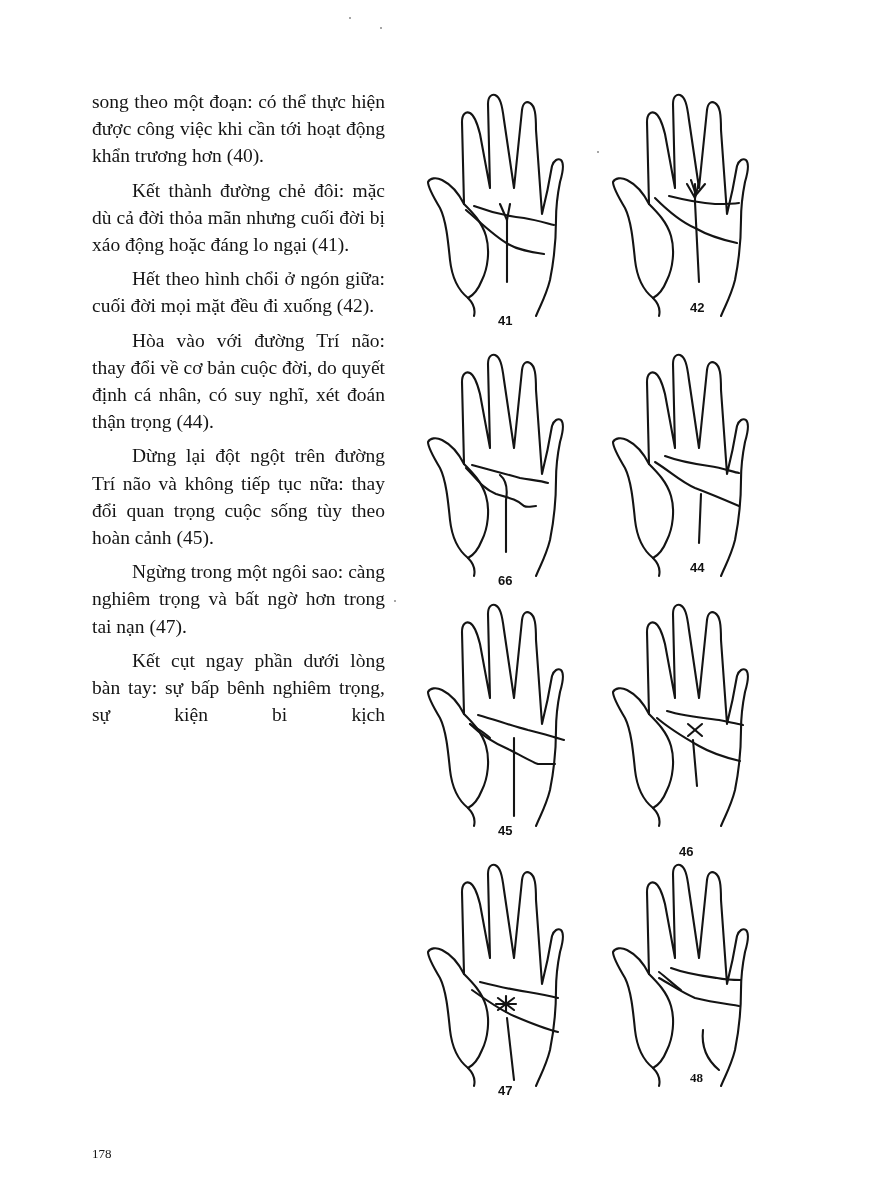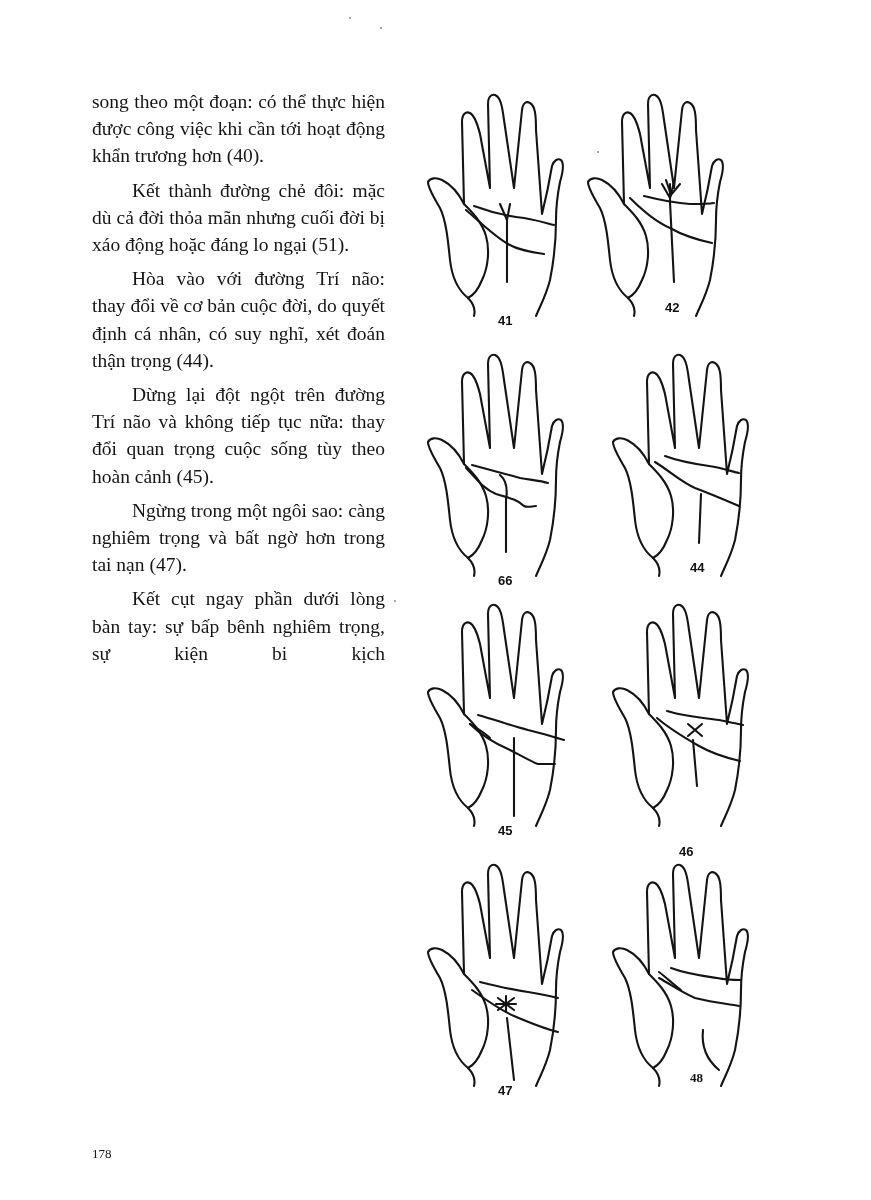--- a/index.html
+++ b/index.html
@@ -20,21 +20,22 @@
                font-weight: bold; font-size: 13px; color: #111; }
   .speck { position: absolute; width: 2px; height: 2px; background: #888; border-radius: 1px; }
 </style>
 </head>
 <body>
 
 <div class="page">
 
   <div class="text-col">
     <p class="para">song theo một đoạn: có thể thực hiện được công việc khi cần tới hoạt động khẩn trương hơn (40).</p>
-    <p class="para indent">Kết thành đường chẻ đôi: mặc dù cả đời thỏa mãn nhưng cuối đời bị xáo động hoặc đáng lo ngại (51).</p>
+    <p class="para indent">Kết thành đường chẻ đôi: mặc dù cả đời thỏa mãn nhưng cuối đời bị xáo động hoặc đáng lo ngại (41).</p>
+    <p class="para indent">Hết theo hình chổi ở ngón giữa: cuối đời mọi mặt đều đi xuống (42).</p>
     <p class="para indent">Hòa vào với đường Trí não: thay đổi về cơ bản cuộc đời, do quyết định cá nhân, có suy nghĩ, xét đoán thận trọng (44).</p>
     <p class="para indent">Dừng lại đột ngột trên đường Trí não và không tiếp tục nữa: thay đổi quan trọng cuộc sống tùy theo hoàn cảnh (45).</p>
     <p class="para indent">Ngừng trong một ngôi sao: càng nghiêm trọng và bất ngờ hơn trong tai nạn (47).</p>
     <p class="para indent last-justify">Kết cụt ngay phần dưới lòng bàn tay: sự bấp bênh nghiêm trọng, sự kiện bi kịch</p>
   </div>
 
   <div class="page-number">178</div>
 
   <div id="figures">
       <div class="fig" style="left: 410px; top: 80px;">
@@ -44,21 +45,21 @@
             <path d="M54,124 C62,132 72,142 76,156 C80,170 78,188 72,200 C68,210 62,216 58,218"></path>
             <path d="M64,126 C80,132 96,136 114,138 C126,140 136,143 144,145"></path>
             <path d="M56,130 C70,142 84,156 98,164 C108,170 120,172 134,174"></path>
             <path d="M97,140 L97,202"></path>
             <path d="M97,140 L90,124"></path>
             <path d="M97,140 L100,124"></path>
           </g>
         </svg>
         <div class="fig-label" style="left: 88px; top: 233px;">41</div>
       </div>
-      <div class="fig" style="left: 570px; top: 80px;">
+      <div class="fig" style="left: 595px; top: 80px;">
         <svg viewBox="0 0 200 260" width="200" height="260">
           <g fill="none" stroke="#141414" stroke-width="2.1" stroke-linecap="round" stroke-linejoin="round">
             <path d="M64,236 C66,228 62,222 58,218 C48,210 42,198 40,180 C38,160 36,140 30,128 C24,118 18,108 18,102 C20,98 26,97 32,100 C40,104 48,112 54,124 L52,42 C52,34 56,31 60,33 C64,35 67,42 70,54 L80,108 L78,24 C78,16 82,14 85,15 C90,17 92,24 94,40 L104,108 L112,30 C113,22 117,21 120,23 C125,26 126,34 126,50 L132,134 C136,118 140,98 142,86 C144,80 148,78 151,80 C154,83 153,92 150,102 C148,112 146,128 146,140 C146,158 144,180 140,200 C136,216 130,226 126,236"></path>
             <path d="M54,124 C62,132 72,142 76,156 C80,170 78,188 72,200 C68,210 62,216 58,218"></path>
             <path d="M74,116 C90,120 104,123 120,124 C130,124 138,124 144,123"></path>
             <path d="M60,118 C72,130 86,142 100,148 C114,156 128,160 142,163"></path>
             <path d="M100,104 L100,122 L104,202"></path>
             <path d="M100,118 L92,104"></path>
             <path d="M100,118 L104,102"></path>
             <path d="M100,116 L110,104"></path>

